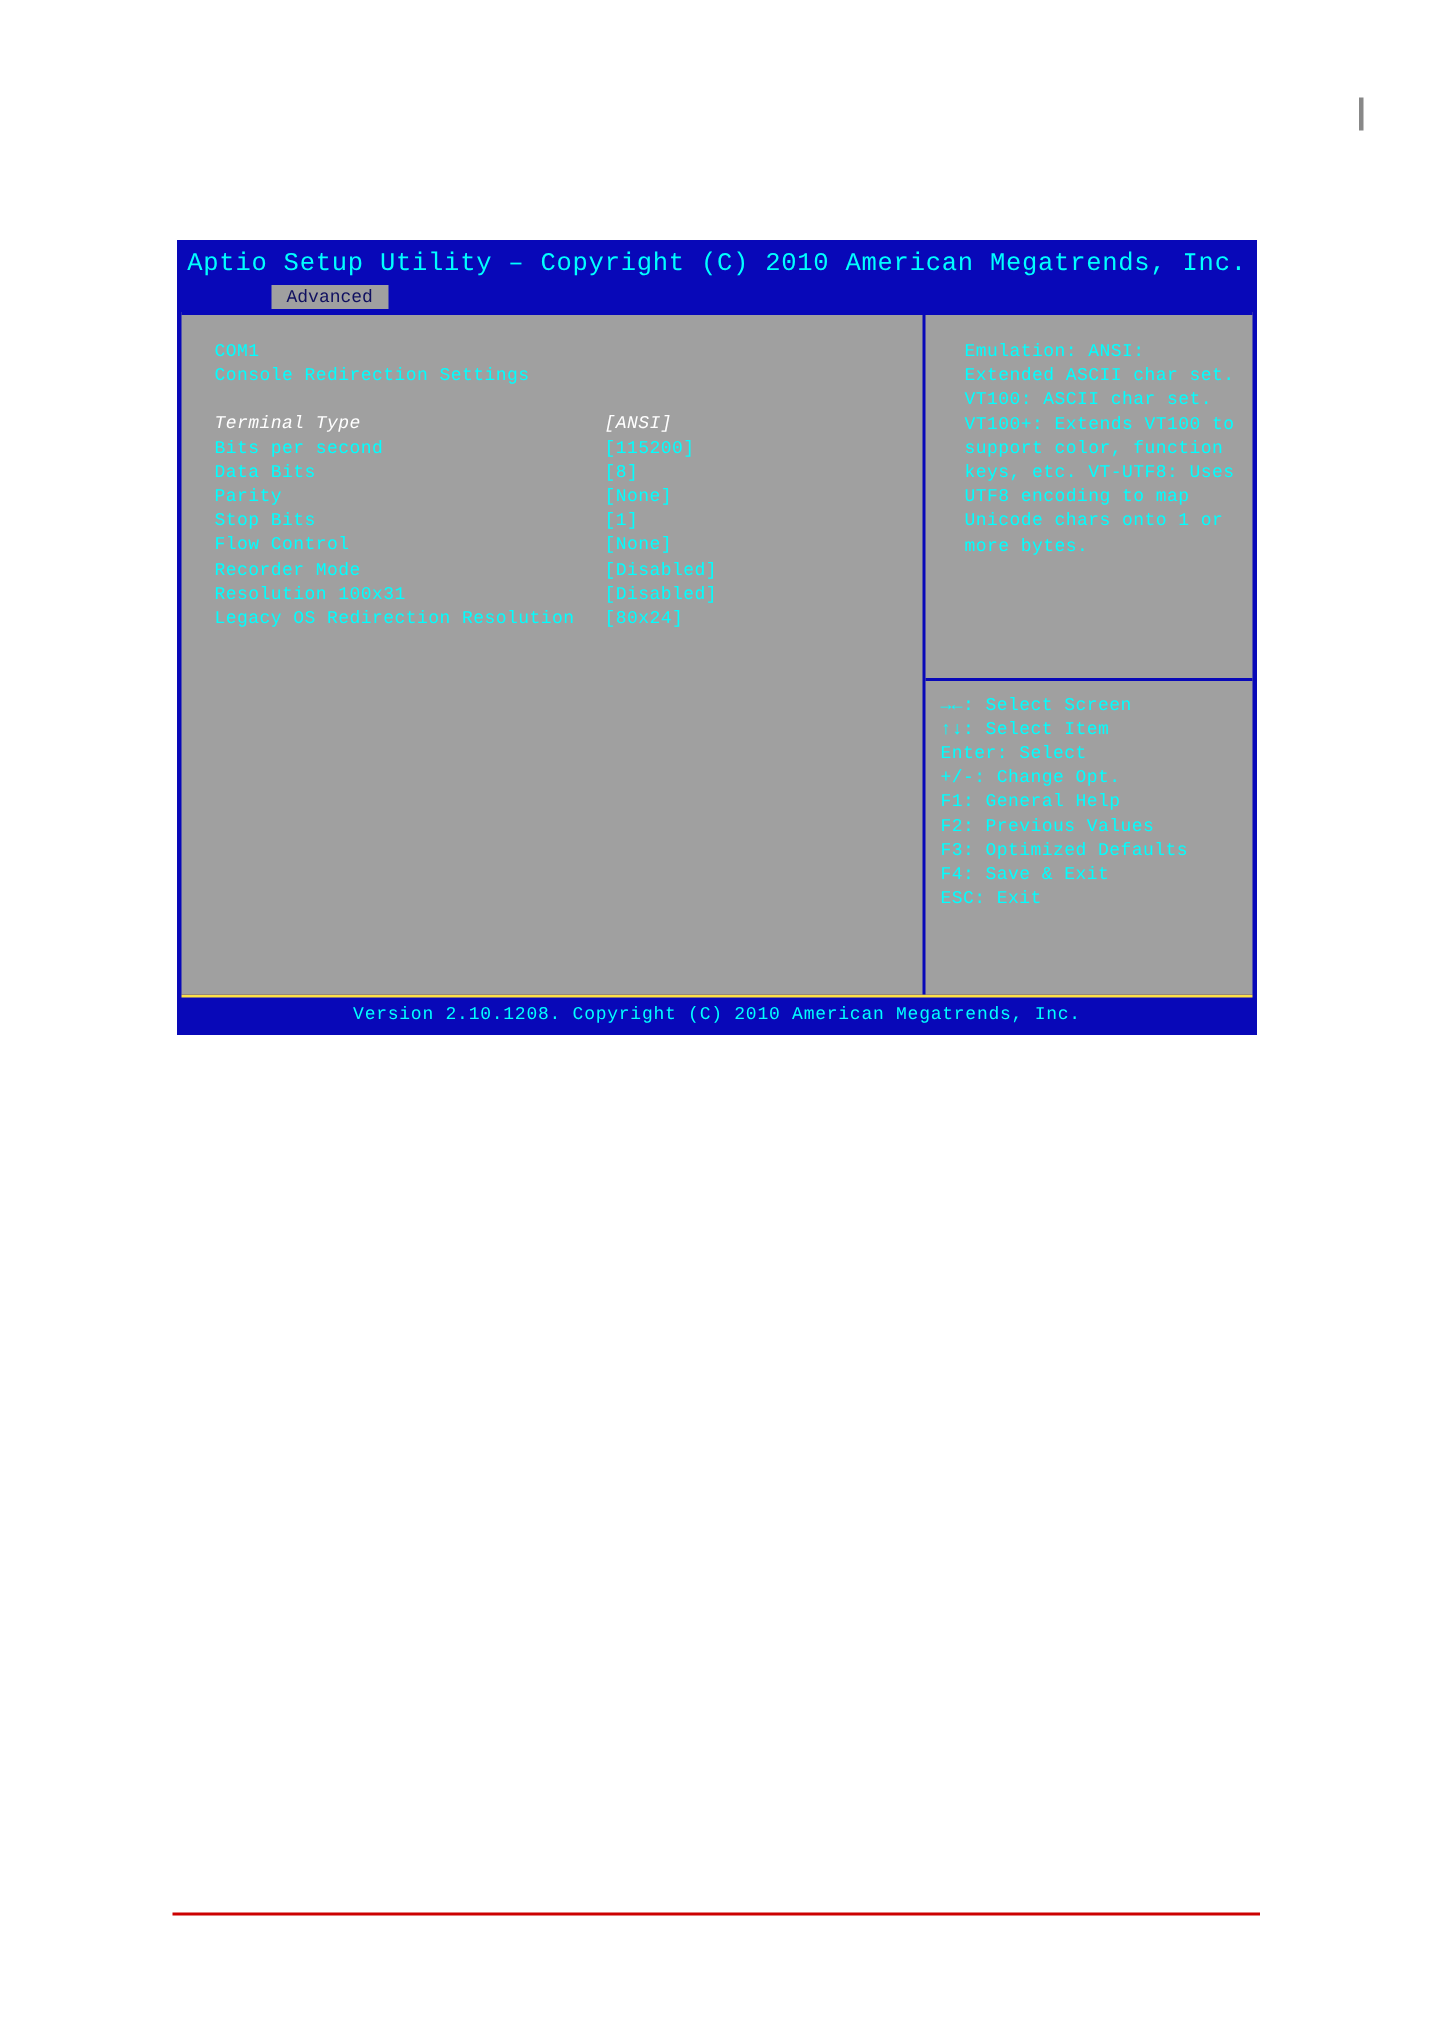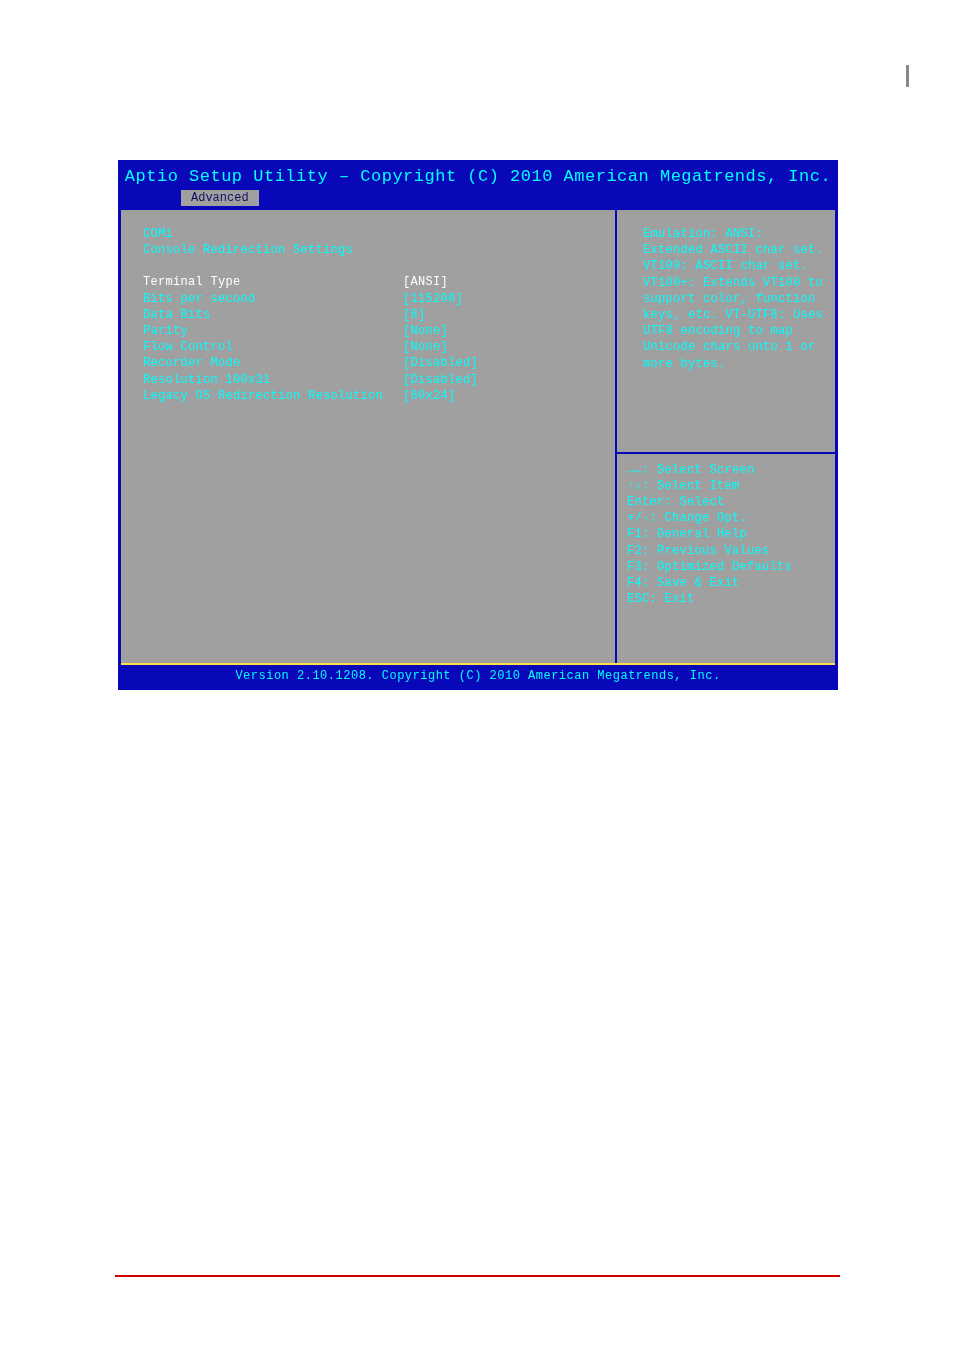--- a/index.html
+++ b/index.html
@@ -88,20 +88,21 @@
     .setting-label {
       width: 260px;
       white-space: nowrap;
     }
     .setting-value {
       color: #00ffff;
     }
     .selected .setting-label,
     .selected .setting-value {
       color: #ffffff;
+      font-style: italic;
     }
     .section-gap {
       height: 16px;
     }
     .bios-footer {
       background: #0808b8;
       color: #00ffff;
       text-align: center;
       padding: 4px 0;
       font-size: 12px;
@@ -144,20 +145,24 @@
             <span class="setting-label">Bits per second</span>
             <span class="setting-value">[115200]</span>
           </div>
           <div class="setting-row">
             <span class="setting-label">Data Bits</span>
             <span class="setting-value">[8]</span>
           </div>
           <div class="setting-row">
             <span class="setting-label">Parity</span>
             <span class="setting-value">[None]</span>
+          </div>
+          <div class="setting-row">
+            <span class="setting-label">Stop Bits</span>
+            <span class="setting-value">[1]</span>
           </div>
           <div class="setting-row">
             <span class="setting-label">Flow Control</span>
             <span class="setting-value">[None]</span>
           </div>
           <div class="setting-row">
             <span class="setting-label">Recorder Mode</span>
             <span class="setting-value">[Disabled]</span>
           </div>
           <div class="setting-row">

